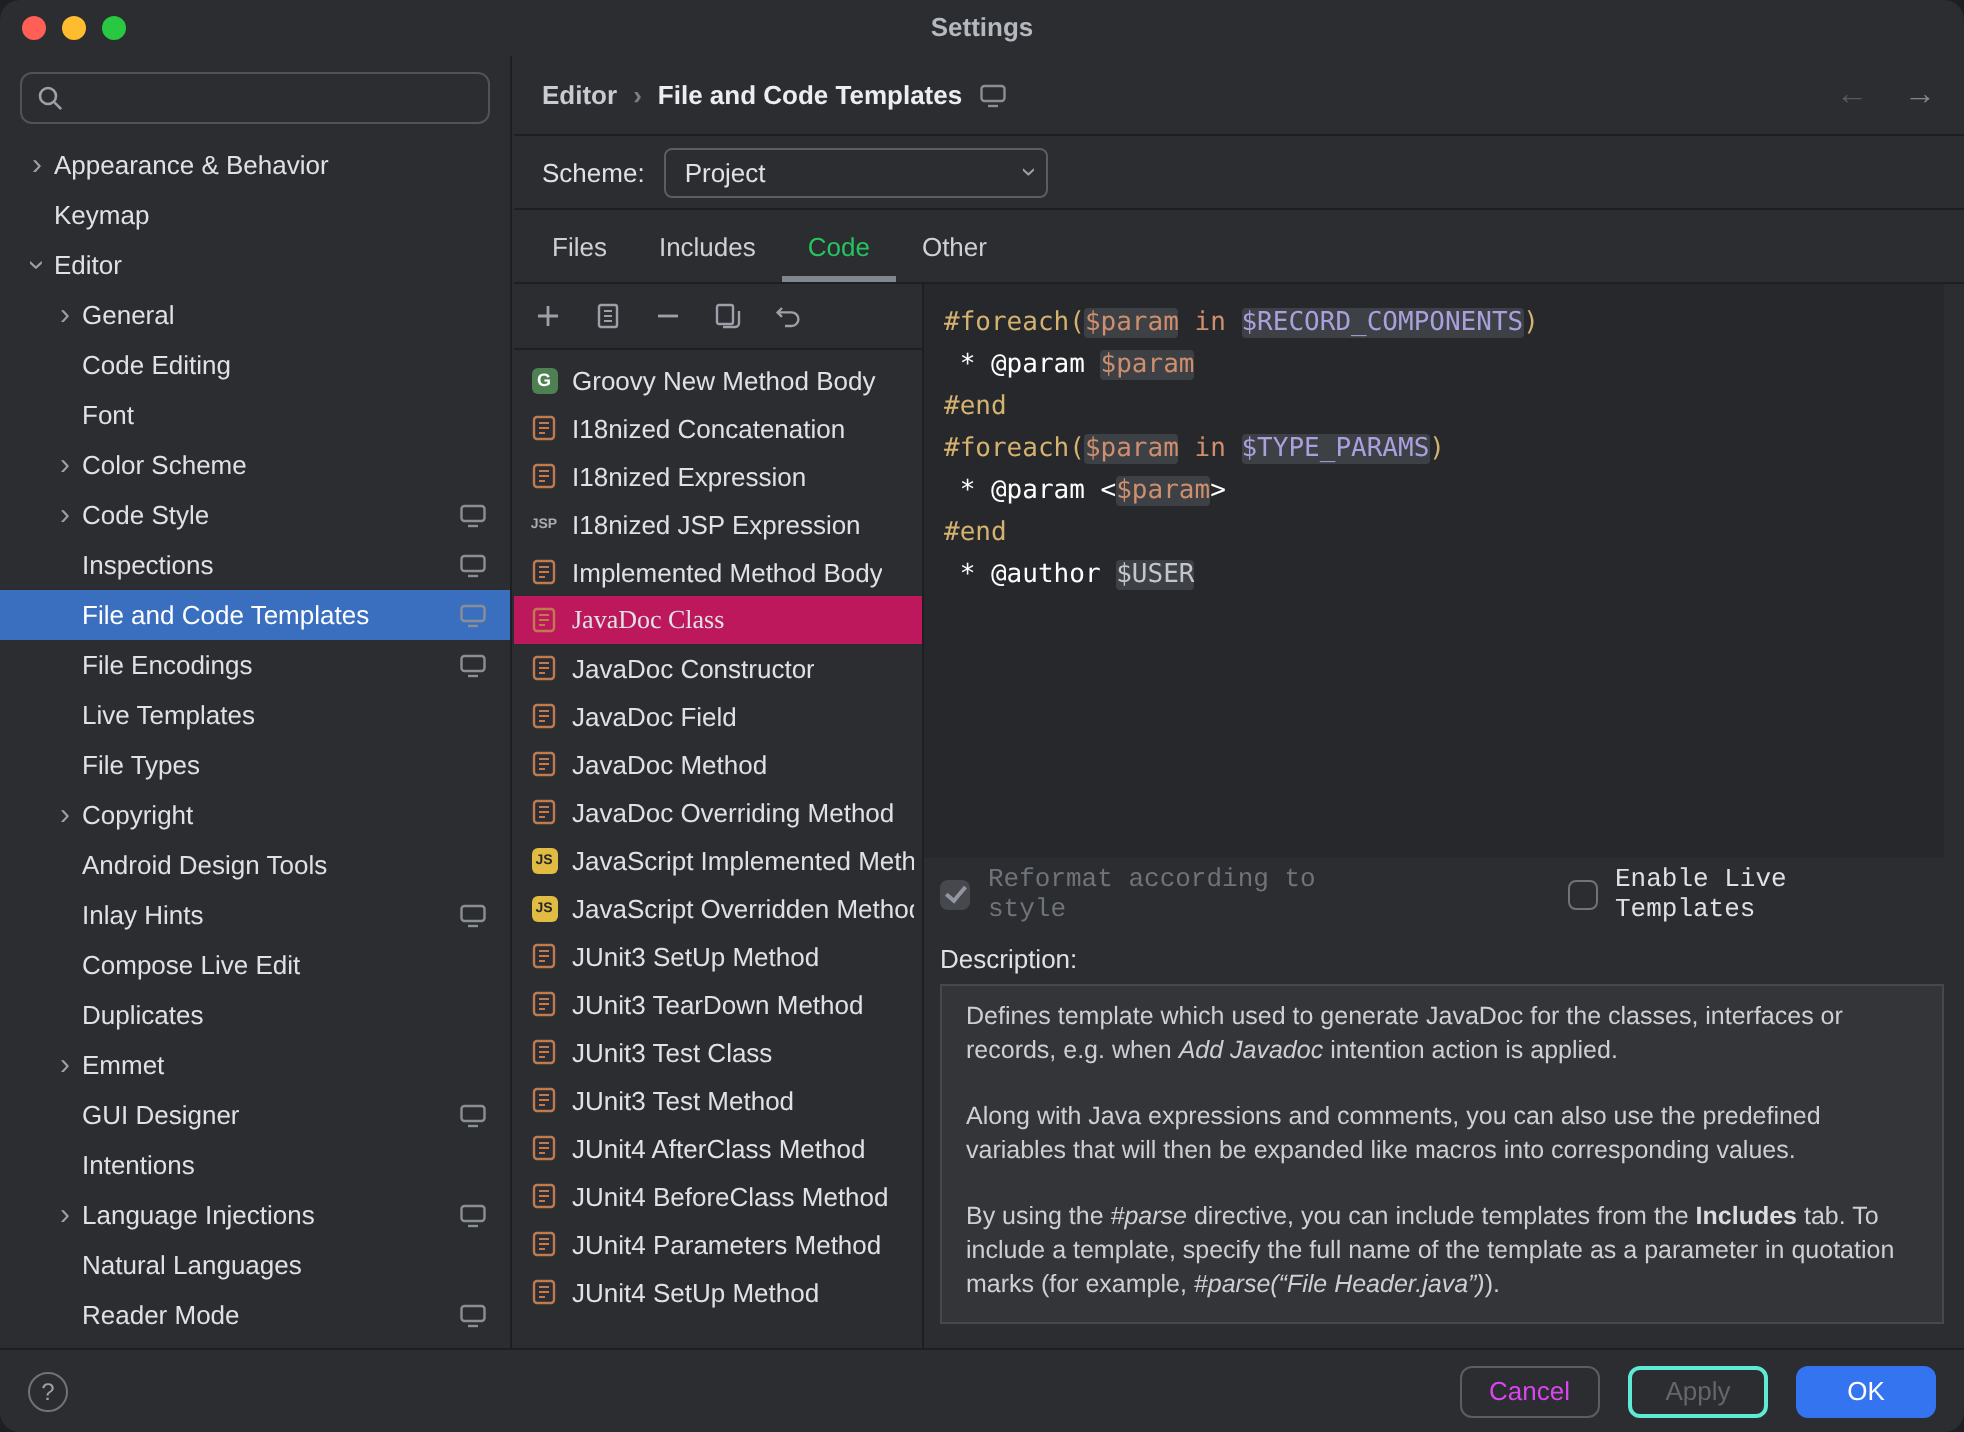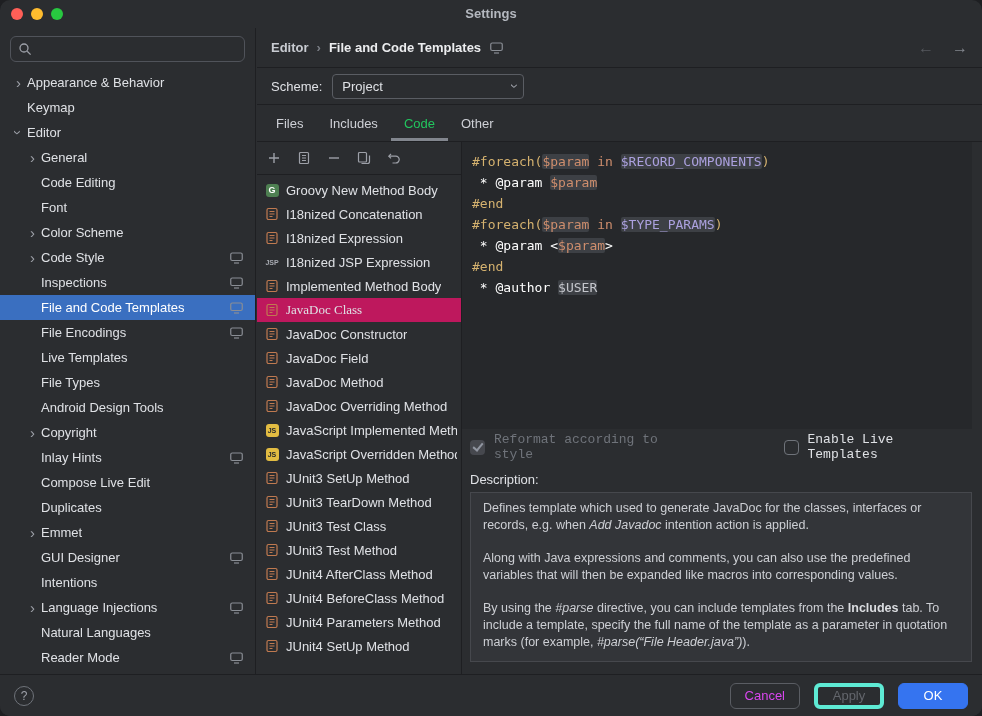--- a/index.html
+++ b/index.html
@@ -102,21 +102,21 @@
   
   .footer{position:absolute;left:0;right:0;bottom:0;height:42px;border-top:1px solid #1E1F22;
     display:flex;align-items:center;padding:0 14px;background:#2B2D30;}
   .help-btn{width:20px;height:20px;border:1px solid #6F737A;border-radius:50%;background:transparent;
     color:#9DA0A8;display:flex;align-items:center;justify-content:center;font-size:12px;
     font-family:"Liberation Sans",sans-serif;}
   .footer-spacer{flex:1;}
   .btn{height:26px;min-width:70px;margin-left:14px;border-radius:6px;display:flex;align-items:center;
     justify-content:center;padding:0 14px;font:13px "Liberation Sans",sans-serif;}
   .btn.cancel{background:#2B2D30;border:1px solid #5A5D63;color:#d946ef;}
-  .btn.apply{background:transparent;border:4px solid #5eead4;color:#63666C;}
+  .btn.apply{background:transparent;border:2px solid #5eead4;color:#63666C;}
   .btn.ok{background:#3574F0;border:1px solid #3574F0;color:#FFFFFF;}
 </style>
 </head>
 <body>
 
 <div class="window">
 
   <div class="titlebar">
     <div class="traffic">
       <span class="tl red"></span>
@@ -261,32 +261,32 @@
     <span class="chev"></span>
     <span class="tree-label">File Types</span>
     <span class="scope hidden">
       <svg width="13" height="12" viewBox="0 0 13 12">
               <rect x="0.75" y="1" width="11.5" height="7.5" rx="1.5" fill="none" stroke="#8A8E95" stroke-width="1.2"></rect>
               <path d="M4 11h5" stroke="#8A8E95" stroke-width="1.2"></path>
             </svg>
     </span>
   </div>
         <div class="tree-row lvl1">
-    <span class="chev"></span>
-    <span class="tree-label">Android Design Tools</span>
-    <span class="scope hidden">
-      <svg width="13" height="12" viewBox="0 0 13 12">
-              <rect x="0.75" y="1" width="11.5" height="7.5" rx="1.5" fill="none" stroke="#8A8E95" stroke-width="1.2"></rect>
-              <path d="M4 11h5" stroke="#8A8E95" stroke-width="1.2"></path>
-            </svg>
-    </span>
-  </div>
-        <div class="tree-row lvl1">
     <span class="chev ch-right"></span>
     <span class="tree-label">Copyright</span>
+    <span class="scope hidden">
+      <svg width="13" height="12" viewBox="0 0 13 12">
+              <rect x="0.75" y="1" width="11.5" height="7.5" rx="1.5" fill="none" stroke="#8A8E95" stroke-width="1.2"></rect>
+              <path d="M4 11h5" stroke="#8A8E95" stroke-width="1.2"></path>
+            </svg>
+    </span>
+  </div>
+        <div class="tree-row lvl1">
+    <span class="chev"></span>
+    <span class="tree-label">Android Design Tools</span>
     <span class="scope hidden">
       <svg width="13" height="12" viewBox="0 0 13 12">
               <rect x="0.75" y="1" width="11.5" height="7.5" rx="1.5" fill="none" stroke="#8A8E95" stroke-width="1.2"></rect>
               <path d="M4 11h5" stroke="#8A8E95" stroke-width="1.2"></path>
             </svg>
     </span>
   </div>
         <div class="tree-row lvl1">
     <span class="chev"></span>
     <span class="tree-label">Inlay Hints</span>

